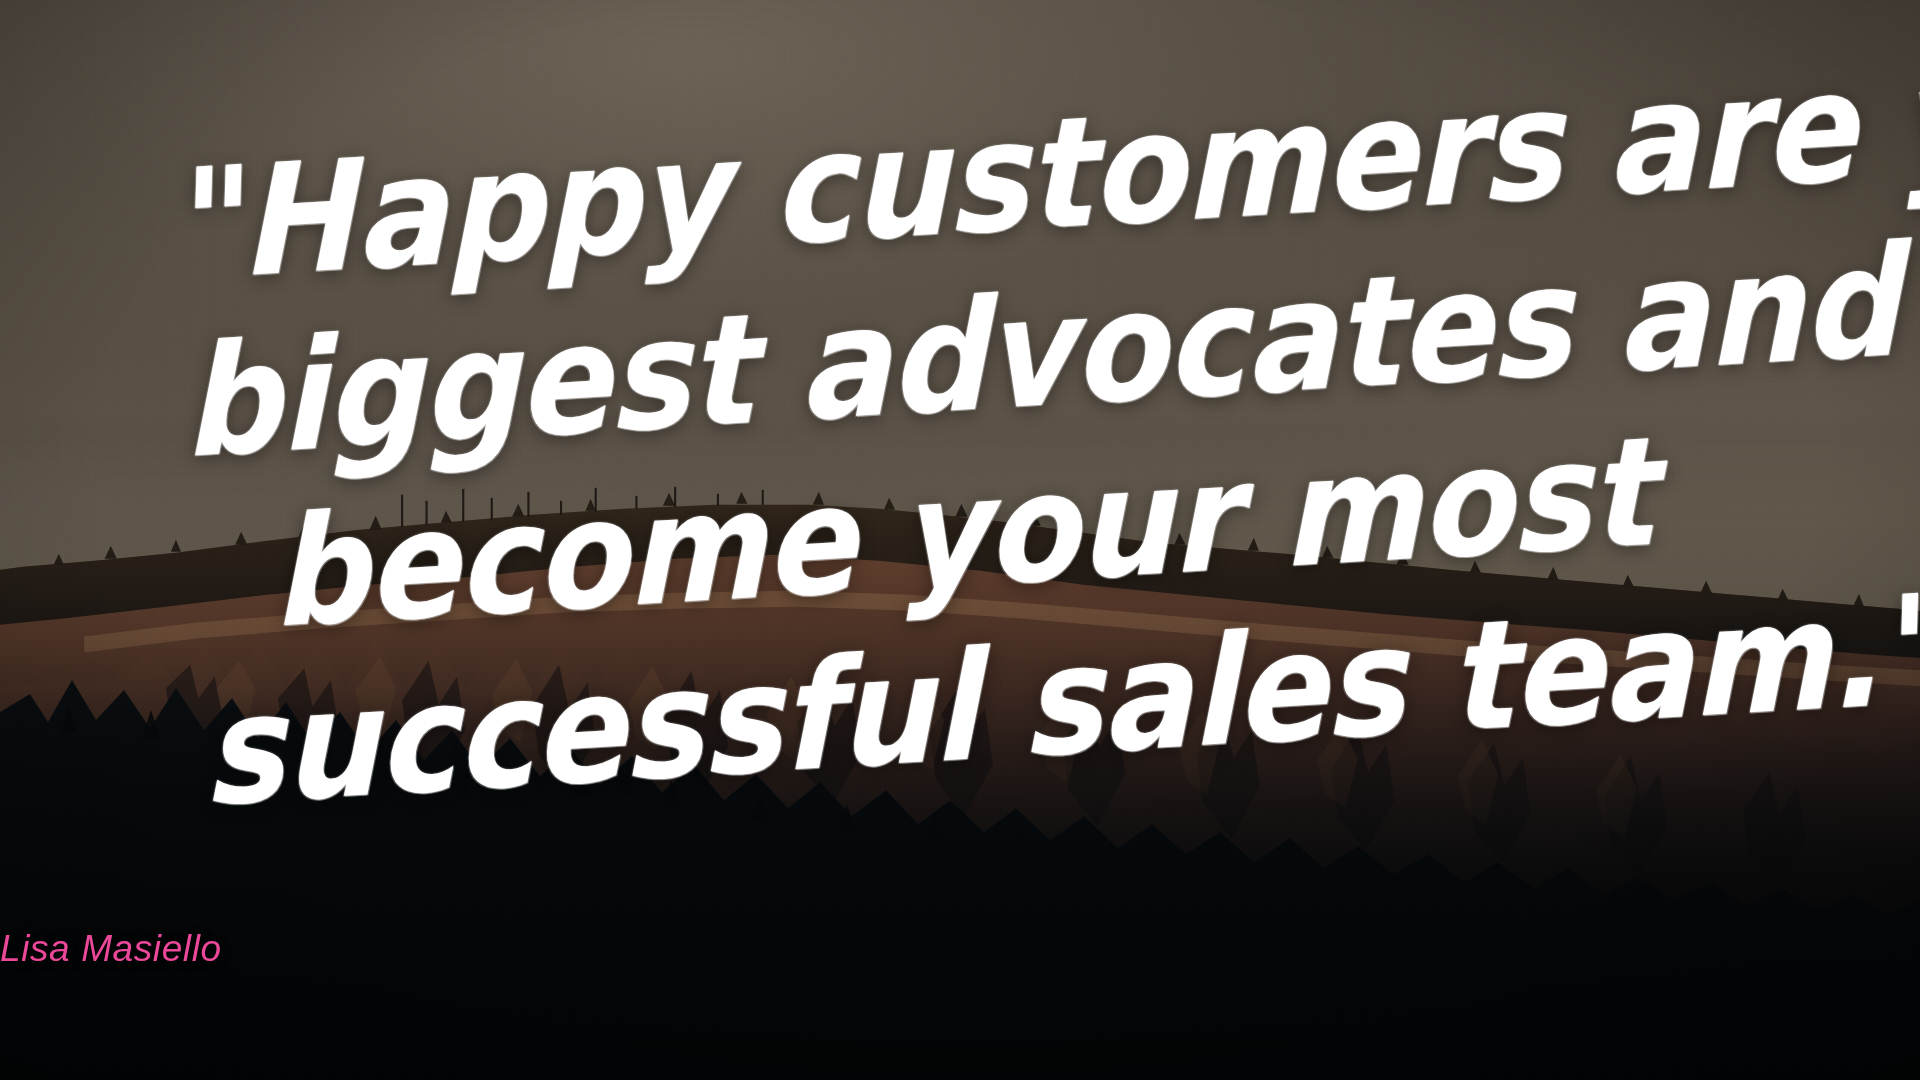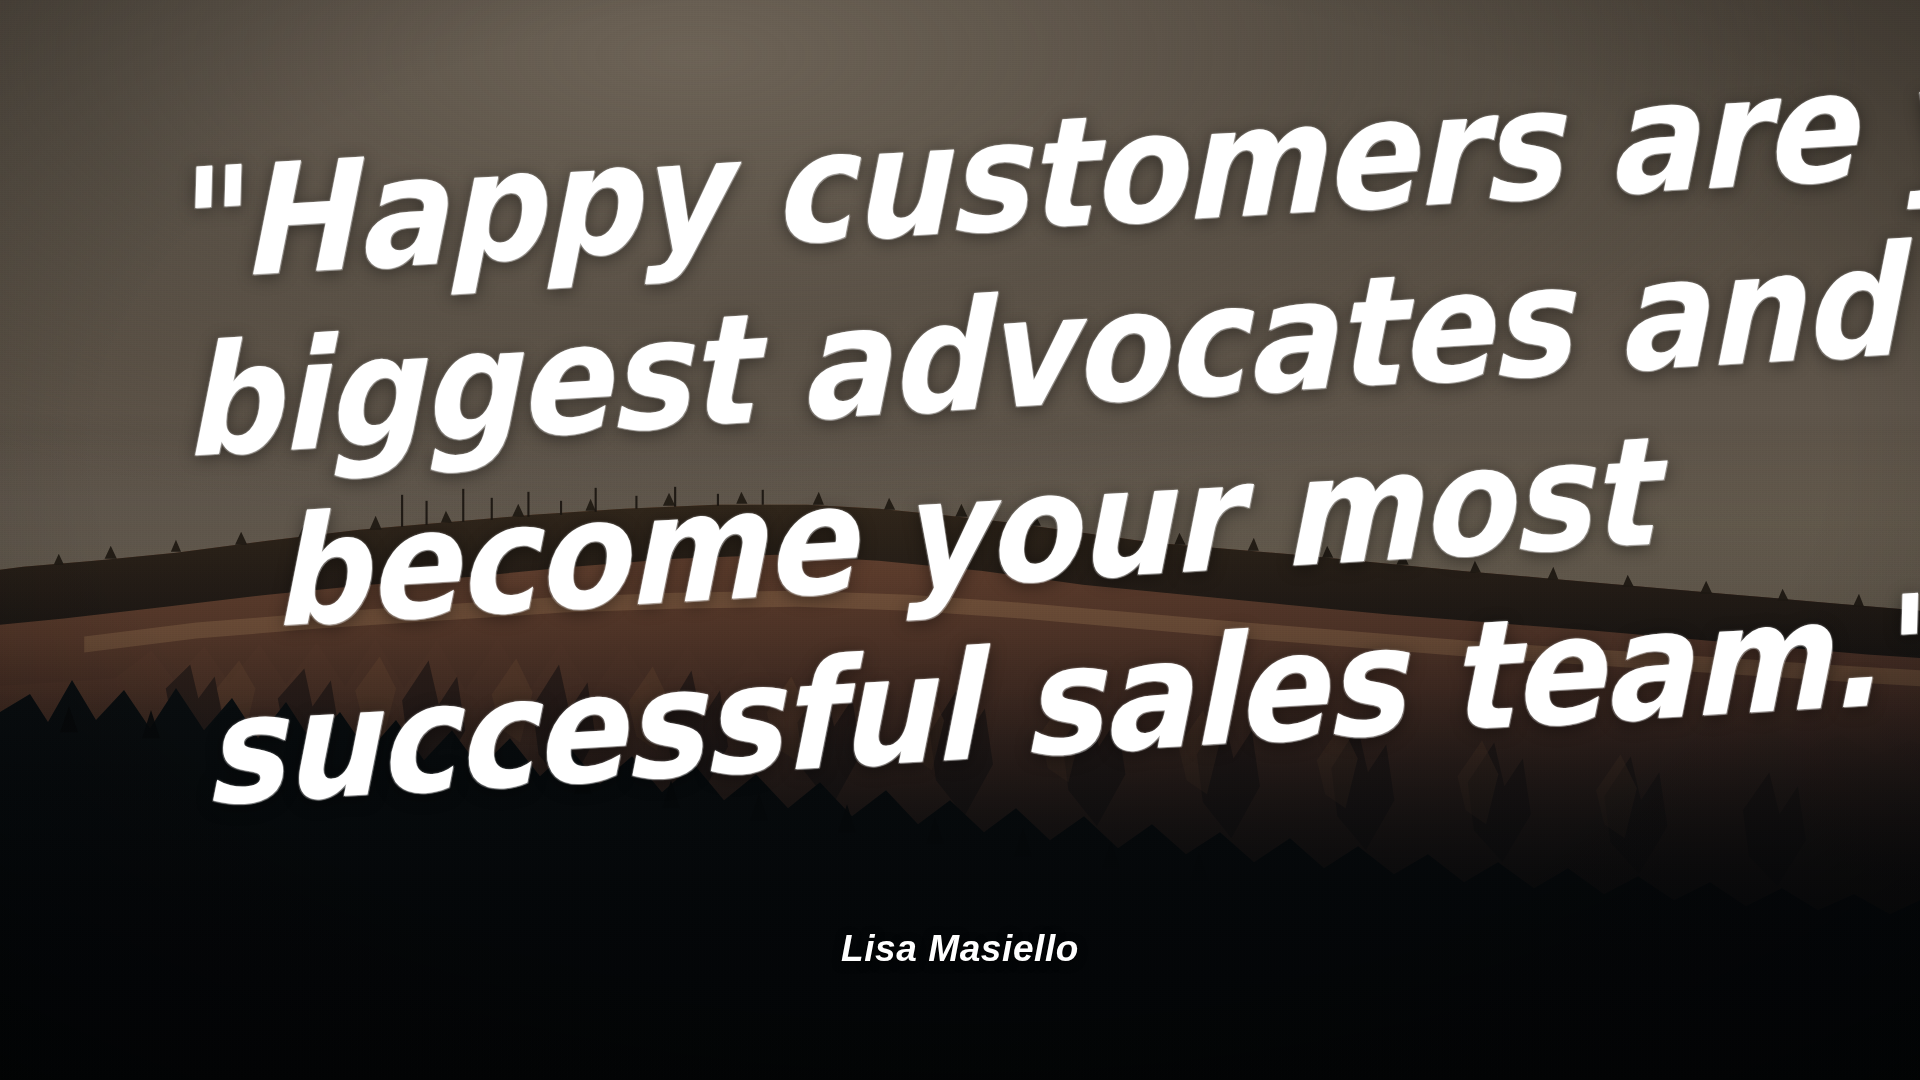--- a/index.html
+++ b/index.html
@@ -141,25 +141,24 @@
   .quote-line.l1 { font-size: 136px; }
   .quote-line.l2 { font-size: 136px; }
   .quote-line.l3 { font-size: 134px; }
   .quote-line.l4 { font-size: 134px; }
 
   .attribution {
     position: absolute;
     left: 0;
     top: 928px;
     width: 100%;
-    text-align: center;
-    color: #ffffff;
+    color: #ec4899;
     font-family: "Liberation Sans", sans-serif;
     font-style: italic;
-    font-weight: 700;
+    font-weight: 400;
     font-size: 37px;
     letter-spacing: 0.6px;
     text-shadow: 0 2px 10px rgba(0,0,0,0.75);
   }
 </style>
 </head>
 <body>
 
 <div id="stage">
 

